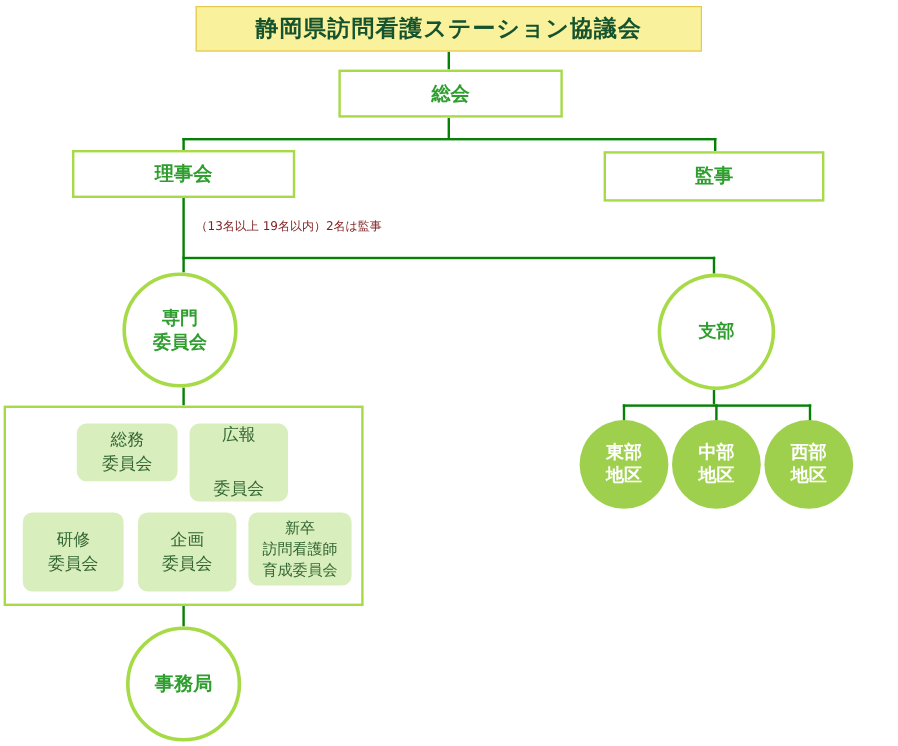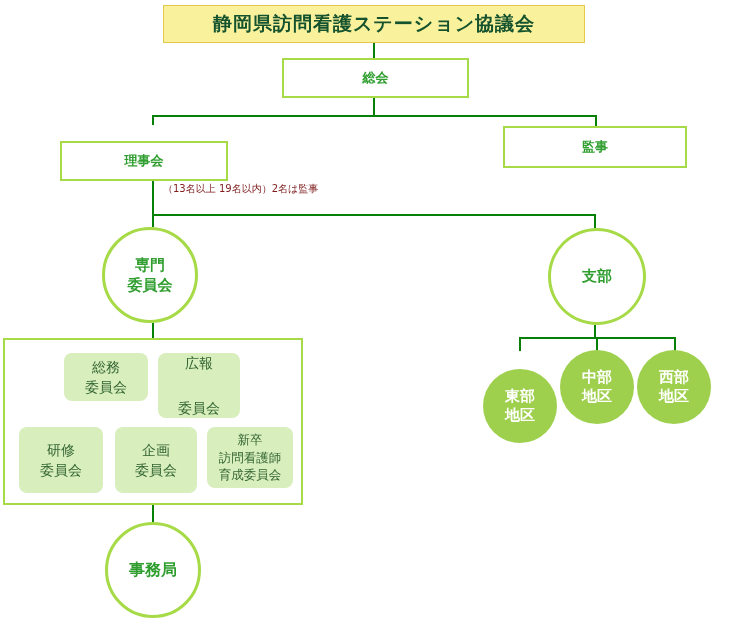--- a/index.html
+++ b/index.html
@@ -6,21 +6,21 @@
   body { font-family: "DejaVu Sans", sans-serif; }
   #stage {
     position: relative; width: 748px; height: 622px;
     background: #ffffff; overflow: hidden;
   }
   .line { position: absolute; background: #068006; }
   .gbox {
     position: absolute; box-sizing: border-box;
     background: #ffffff; border: 2px solid #A6DA46;
     display: flex; align-items: center; justify-content: center;
-    color: #2F9E2F; font-weight: bold; font-size: 13px;
+    color: #2F9E2F; font-weight: bold; font-size: 16px;
   }
   .gcircle {
     position: absolute; box-sizing: border-box;
     background: #ffffff; border: 3px solid #A6DA46; border-radius: 50%;
     display: flex; flex-direction: column; align-items: center; justify-content: center;
     color: #2F9E2F; font-weight: bold; font-size: 15px; line-height: 1.35;
     text-align: center;
   }
   .title-box {
     position: absolute; box-sizing: border-box;
@@ -47,31 +47,31 @@
   .district {
     position: absolute; box-sizing: border-box;
     width: 74px; height: 74px; border-radius: 50%;
     background: #9ED04E;
     display: flex; flex-direction: column; align-items: center; justify-content: center;
     color: #ffffff; font-weight: bold; font-size: 15px; line-height: 1.3;
     text-align: center;
   }
   
   #soukai   { left: 282px; top: 58px;  width: 187px; height: 40px; }
-  #rijikai  { left: 60px;  top: 125px; width: 168px; height: 40px; margin-top: 16px; }
+  #rijikai  { left: 60px;  top: 125px; width: 186px; height: 40px; }
   #kanji    { left: 503px; top: 126px; width: 184px; height: 42px; }
   #senmon   { left: 102px; top: 227px; width: 96px;  height: 96px; }
   #shibu    { left: 548px; top: 228px; width: 98px;  height: 97px; }
   #jimu     { left: 105px; top: 522px; width: 96px;  height: 96px; font-size: 16px; }
   #c-soumu  { left: 64px;  top: 353px; width: 84px; height: 48px; }
   #c-kouhou { left: 158px; top: 353px; width: 82px; height: 65px; gap: 24px; }
   #c-kenshu { left: 19px;  top: 427px; width: 84px; height: 66px; }
   #c-kikaku { left: 115px; top: 427px; width: 82px; height: 66px; }
   #c-shinsotsu { left: 207px; top: 427px; width: 86px; height: 61px; font-size: 12.5px; line-height: 1.4; }
-  #d-tobu   { left: 483px; top: 369px; }
+  #d-tobu   { left: 483px; top: 350px; }
   #d-chubu  { left: 560px; top: 350px; }
   #d-seibu  { left: 637px; top: 350px; }
 </style>
 </head>
 <body>
 
 <div id="stage">
 
   <div class="line" style="left:373px; top:43px;  width:2px;   height:15px;"></div>
   <div class="line" style="left:373px; top:98px;  width:2px;   height:17px;"></div>

